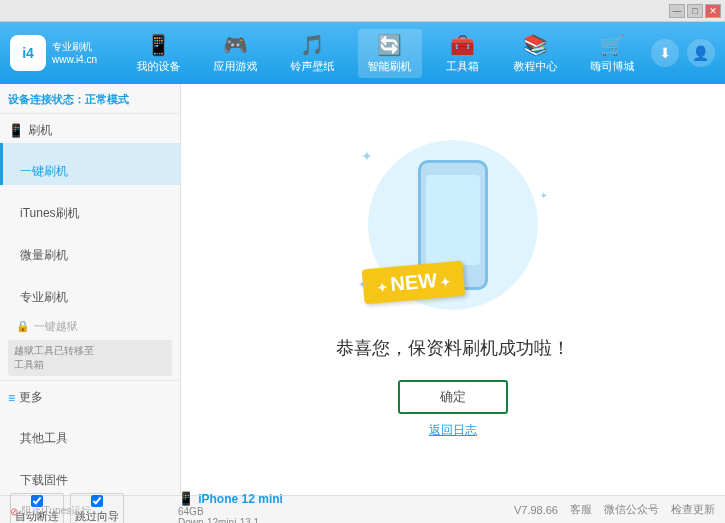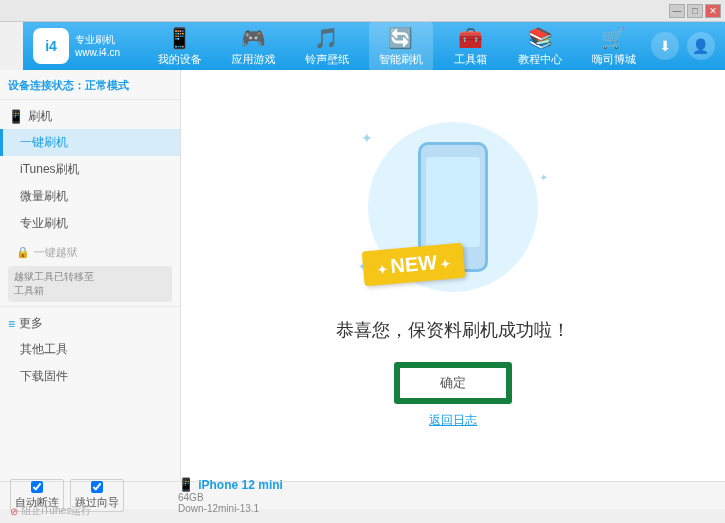--- a/index.html
+++ b/index.html
@@ -20,26 +20,25 @@
       margin-left: 2px;
       background: #ccc;
       border: 1px solid #aaa;
       display: inline-flex; align-items: center; justify-content: center;
       font-size: 9px; cursor: pointer; color: #555;
     }
     .title-bar-btn.close { background: #e06060; color: white; }
 
     
     .top-nav {
-      height: 48px;
+      height: 62px;
       background: linear-gradient(180deg, #4db8f5 0%, #1a9ee8 100%);
       display: flex;
       align-items: center;
       padding: 0 10px;
-      margin-left: 23px;
     }
     .logo-area {
       display: flex;
       align-items: center;
       margin-right: 20px;
       min-width: 90px;
     }
     .logo-circle {
       width: 36px; height: 36px;
       background: white;
@@ -111,21 +110,21 @@
     .sidebar-section-header {
       display: flex;
       align-items: center;
       padding: 4px 8px;
       font-size: 12px;
       color: #555;
       cursor: pointer;
     }
     .sidebar-section-header .icon { margin-right: 4px; font-size: 13px; color: #1a9ee8; }
     .sidebar-item {
-      padding: 5px 8px 5px 20px;
+      padding: 20px 8px 5px 20px;
       font-size: 12px;
       color: #555;
       cursor: pointer;
     }
     .sidebar-item.active {
       background: #d6edf9;
       color: #1a9ee8;
       border-left: 3px solid #1a9ee8;
       padding-left: 17px;
     }
@@ -237,21 +236,21 @@
     }
     .success-text {
       font-size: 18px;
       color: #333;
       margin-bottom: 20px;
       font-weight: 500;
     }
     .confirm-btn {
       padding: 6px 40px;
       background: white;
-      border: 6px solid #15803d;
+      border: 2px solid #15803d;
       border-radius: 3px;
       font-size: 13px;
       color: #555;
       cursor: pointer;
       margin-bottom: 8px;
     }
     .back-to-home {
       font-size: 12px;
       color: #1a9ee8;
       cursor: pointer;
@@ -451,18 +450,24 @@
 
   <div style="display:flex; flex-direction:column; justify-content:center; padding-left:8px;">
     <div style="display:flex; align-items:center; gap:4px;">
       <span style="color:#1a9ee8; font-size:13px;">📱</span>
       <span class="device-name">iPhone 12 mini</span>
     </div>
     <div class="device-detail">64GB</div>
     <div class="device-detail">Down-12mini-13.1</div>
   </div>
 
+  <div class="bottom-right">
+    <span>V7.98.66</span>
+    <span>客服</span>
+    <span>微信公众号</span>
+    <span>检查更新</span>
+  </div>
 
   <div style="position:absolute; left:10px; bottom:5px; font-size:10px; color:#aaa; display:flex; align-items:center; gap:3px;">
     <span style="color:#e06060;">⊘</span>
     <span>阻止iTunes运行</span>
   </div>
 </div>
 
 </body></html>

